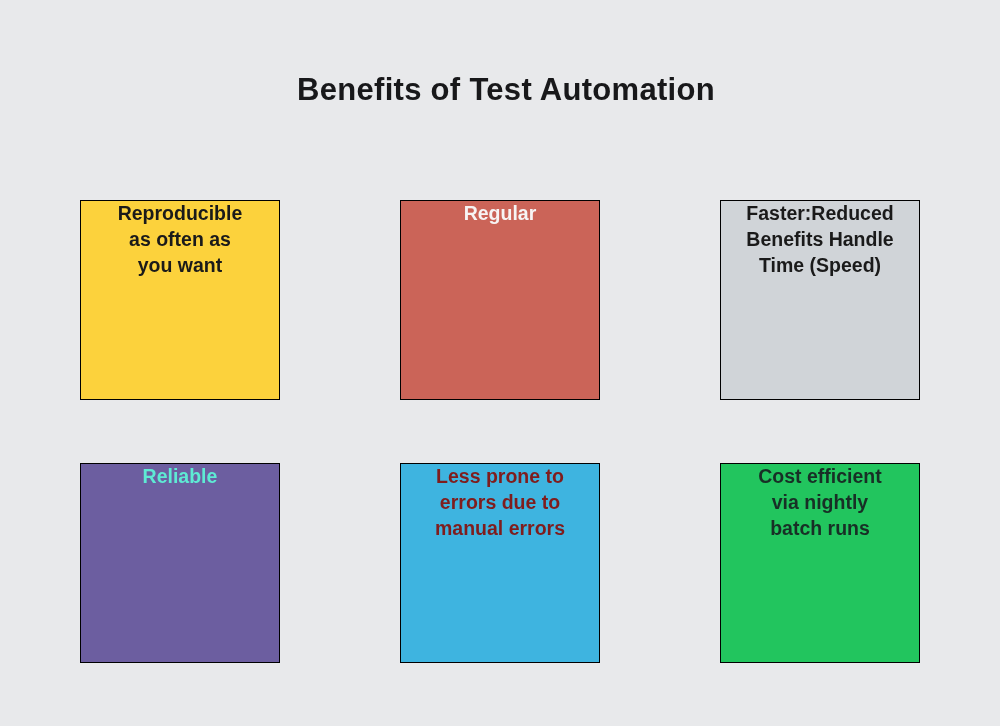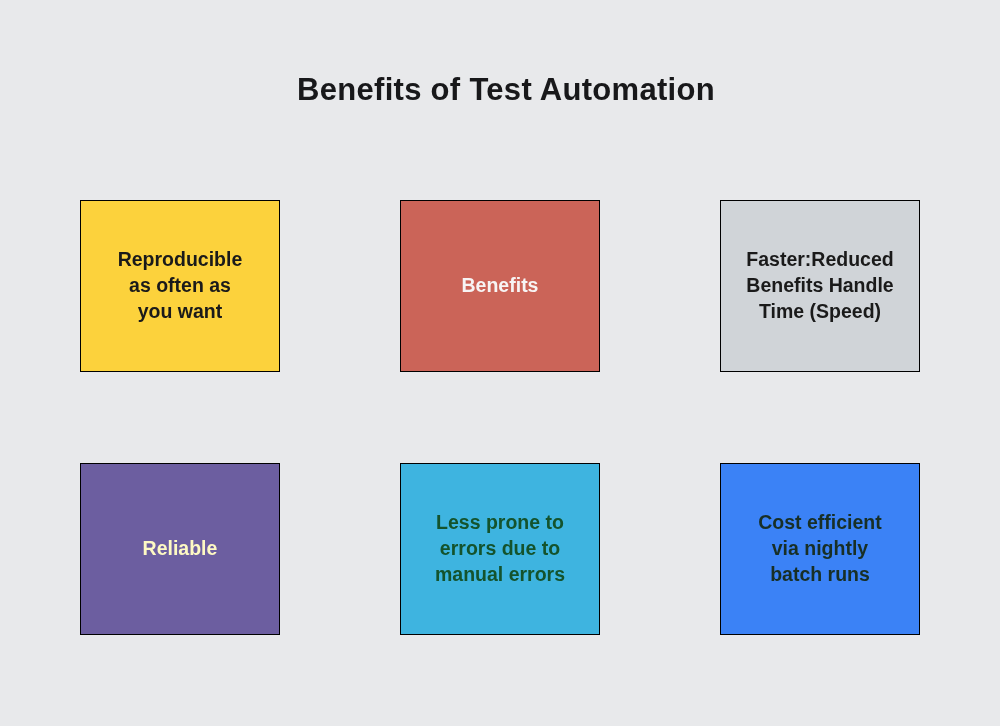--- a/index.html
+++ b/index.html
@@ -20,25 +20,25 @@
     width: 100%;
     text-align: center;
     font-size: 31px;
     font-weight: 700;
     letter-spacing: 0.3px;
     margin: 6px;
   }
   .card {
     position: absolute;
     width: 200px;
-    height: 172px;
+    height: 200px;
     box-sizing: border-box;
     border: 1px solid #000;
     display: flex;
-    align-items: center;
+    align-items: flex-start;
     justify-content: center;
     text-align: center;
   }
   .card-label {
     font-size: 19.5px;
     font-weight: 700;
     line-height: 1.33;
     white-space: pre-line;
     padding: 0 8px;
   }
@@ -55,36 +55,36 @@
 
 <h1 class="page-title" style="color: rgb(24, 24, 26);">Benefits of Test Automation</h1>
 
 <div class="card pos-r1c1" style="background-color: rgb(252, 210, 60); border-color: rgb(0, 0, 0);">
   <span class="card-label" style="color: rgb(26, 26, 26);">Reproducible
 as often as
 you want</span>
 </div>
 
 <div class="card pos-r1c2" style="background-color: rgb(203, 100, 88); border-color: rgb(0, 0, 0);">
-  <span class="card-label" style="color: rgb(247, 244, 244);">Benefits</span>
+  <span class="card-label" style="color: rgb(247, 244, 244);">Regular</span>
 </div>
 
 <div class="card pos-r1c3" style="background-color: rgb(208, 212, 216); border-color: rgb(0, 0, 0);">
   <span class="card-label" style="color: rgb(26, 26, 26);">Faster:Reduced
 Benefits Handle
 Time (Speed)</span>
 </div>
 
 <div class="card pos-r2c1" style="background-color: rgb(108, 94, 160); border-color: rgb(0, 0, 0);">
-  <span class="card-label" style="color: #fef9c3;">Reliable</span>
+  <span class="card-label" style="color: #5eead4;">Reliable</span>
 </div>
 
 <div class="card pos-r2c2" style="background-color: rgb(62, 180, 224); border-color: rgb(0, 0, 0);">
-  <span class="card-label" style="color: #14532d;">Less prone to
+  <span class="card-label" style="color: #7f1d1d;">Less prone to
 errors due to
 manual errors</span>
 </div>
 
-<div class="card pos-r2c3" style="background-color: #3b82f6; border-color: rgb(0, 0, 0);">
+<div class="card pos-r2c3" style="background-color: #22c55e; border-color: rgb(0, 0, 0);">
   <span class="card-label" style="color: rgb(24, 47, 38);">Cost efficient
 via nightly
 batch runs</span>
 </div>
 
 </body></html>

